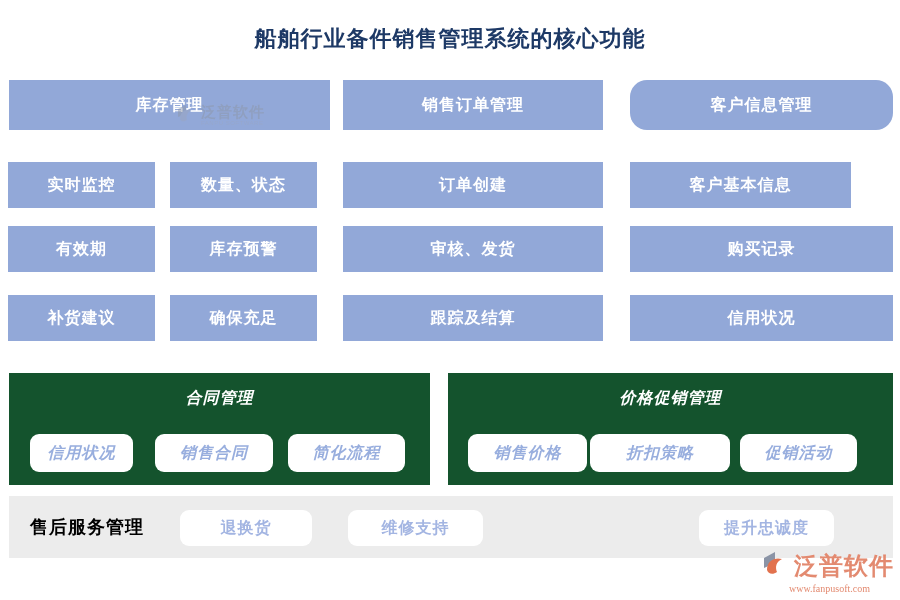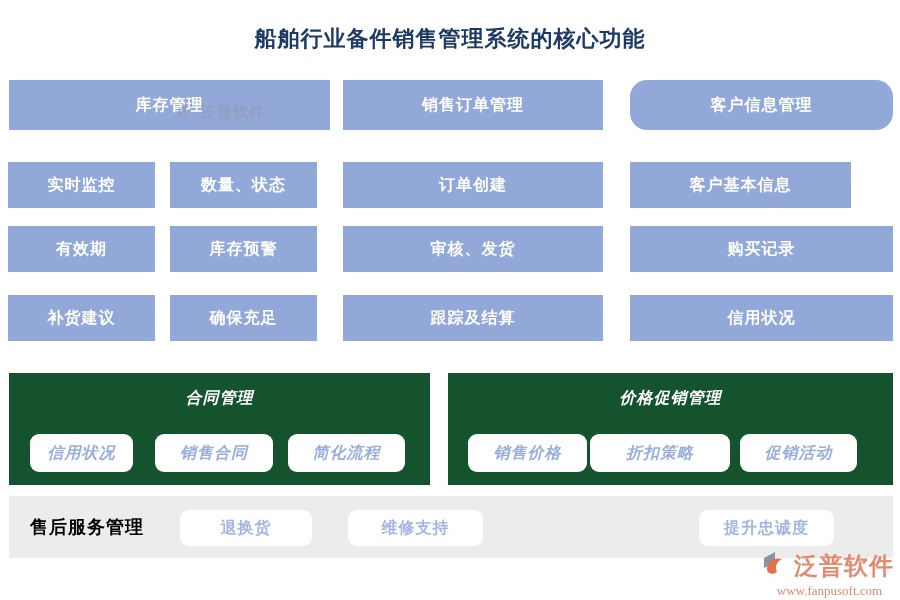--- a/index.html
+++ b/index.html
@@ -50,21 +50,21 @@
     opacity:0.5;pointer-events:none;
   }
   .watermark .wm-text{color:#8d97a9;font-size:15px;font-weight:bold;line-height:17px;letter-spacing:1px;}
   .watermark .wm-sub{color:#9aa6c0;font-size:6px;letter-spacing:0.5px;line-height:7px;}
   .brand{
     position:absolute;left:762px;top:550px;width:135px;
   }
   .brand-row{display:flex;align-items:center;}
   .brand-name{color:#e38a70;font-size:24px;font-weight:bold;letter-spacing:1px;line-height:26px;}
   .brand-url{
-    color:#e38a70;font-size:13px;margin-top:1px;text-align:center;
+    color:#e38a70;font-size:10px;margin-top:1px;text-align:center;
     font-family:"Liberation Serif","DejaVu Serif",serif;
   }
 </style>
 </head>
 <body>
 
 <div id="canvas">
 
   <div class="page-title">船舶行业备件销售管理系统的核心功能</div>
 

